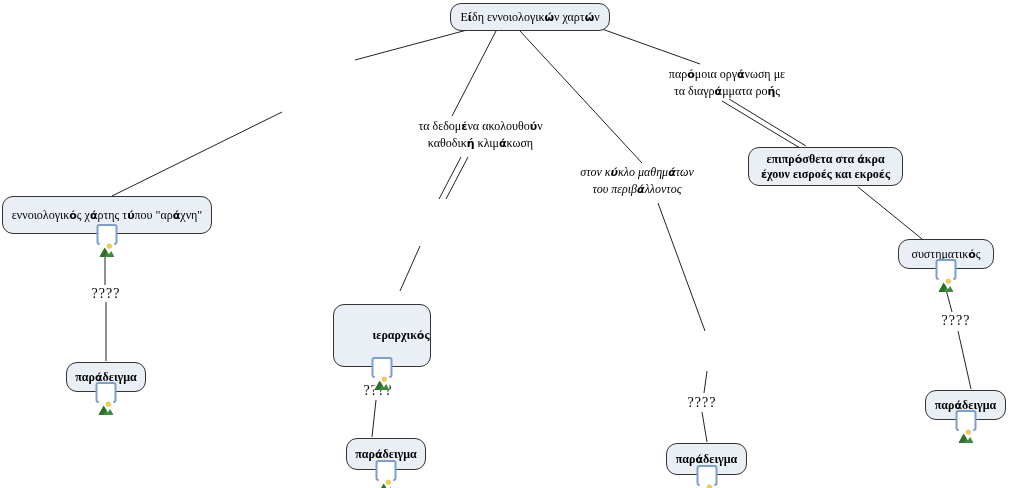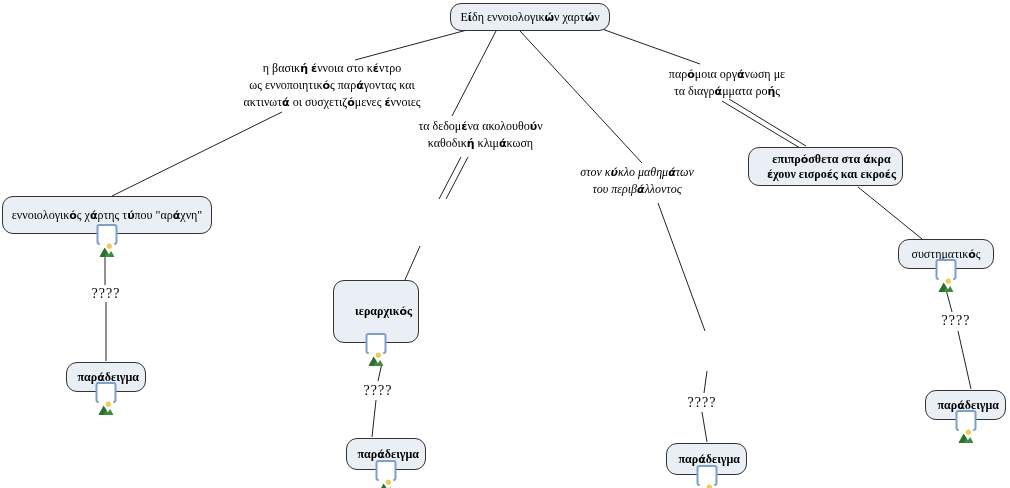--- a/index.html
+++ b/index.html
@@ -18,21 +18,21 @@
     box-sizing:border-box;
     background:#e9eff5;
     border:1.4px solid #333;
     border-radius:11px;
     display:flex;align-items:center;justify-content:center;
     text-align:center;
     font-size:12px;line-height:15px;
     white-space:pre-line;
     padding:2px 6px;
   }
-  .node.bold{font-weight:bold;justify-content:flex-end;}
+  .node.bold{font-weight:bold;}
   .link-label{
     position:absolute;z-index:2;
     text-align:center;
     font-size:12px;line-height:16px;
     white-space:pre-line;
   }
   .qmark{
     position:absolute;z-index:2;
     font-size:14px;text-align:center;letter-spacing:1px;
   }
@@ -48,21 +48,21 @@
     padding:1px;
     z-index:4;
     display:block;
   }
   .img-icon svg{display:block;width:15px;height:15px;}
 
   
   .n-root       {left:450px;top:3px;  width:160px;height:28px;}
   .n-spider     {left:2px;  top:196px;width:210px;height:38px;}
   .n-basic-top  {left:392px;top:200px;width:102px;height:46px;}
-  .n-hier       {left:333px;top:280px;width:86px; height:63px;padding-left:44px;}
+  .n-hier       {left:333px;top:304px;width:98px; height:63px;padding-left:44px;}
   .n-extra-io   {left:748px;top:147px;width:155px;height:39px;}
   .n-systematic {left:898px;top:239px;width:96px; height:30px;}
   .n-flow       {left:658px;top:332px;width:100px;height:34px;}
   .n-ex-spider  {left:66px; top:362px;width:80px; height:30px;}
   .n-ex-hier    {left:346px;top:438px;width:80px; height:32px;}
   .n-ex-flow    {left:666px;top:443px;width:81px; height:32px;}
   .n-ex-sys     {left:925px;top:390px;width:81px; height:30px;}
 
   
   .l-spider {left:222px;top:60px; width:220px;}
@@ -190,23 +190,20 @@
     <span class="img-icon">
       <svg viewBox="0 0 16 16">
           <rect width="16" height="16" fill="#fdfdfa"></rect>
           <circle cx="10.5" cy="4.5" r="2.3" fill="#f5d24a" stroke="#cfa82a" stroke-width="0.6"></circle>
           <path d="M0 16 L5.5 6 L10 13 L12.5 9.5 L16 16 Z" fill="#3e8a3e"></path>
           <path d="M0 16 L5.5 6 L8.5 11 L5 16 Z" fill="#2e6f2e"></path>
         </svg>
     </span>
   </div>
 
-  <div class="link-label l-spider">η βασικ<b class="acc">ή</b> <b class="acc">έ</b>ννοια στο κ<b class="acc">έ</b>ντρο
-ως εννοποιητικ<b class="acc">ό</b>ς παρ<b class="acc">ά</b>γοντας και
-ακτινωτ<b class="acc">ά</b> οι συσχετιζ<b class="acc">ό</b>μενες <b class="acc">έ</b>ννοιες</div>
   <div class="link-label l-hier">τα δεδομ<b class="acc">έ</b>να ακολουθο<b class="acc">ύ</b>ν
 καθοδικ<b class="acc">ή</b> κλιμ<b class="acc">ά</b>κωση</div>
   <div class="link-label l-flow">στον κ<b class="acc">ύ</b>κλο μαθημ<b class="acc">ά</b>των
 του περιβ<b class="acc">ά</b>λλοντος</div>
   <div class="link-label l-io">παρ<b class="acc">ό</b>μοια οργ<b class="acc">ά</b>νωση με
 τα διαγρ<b class="acc">ά</b>μματα ρο<b class="acc">ή</b>ς</div>
 
   <div class="qmark l-q1">????</div>
   <div class="qmark l-q2">????</div>
   <div class="qmark l-q3">????</div>

